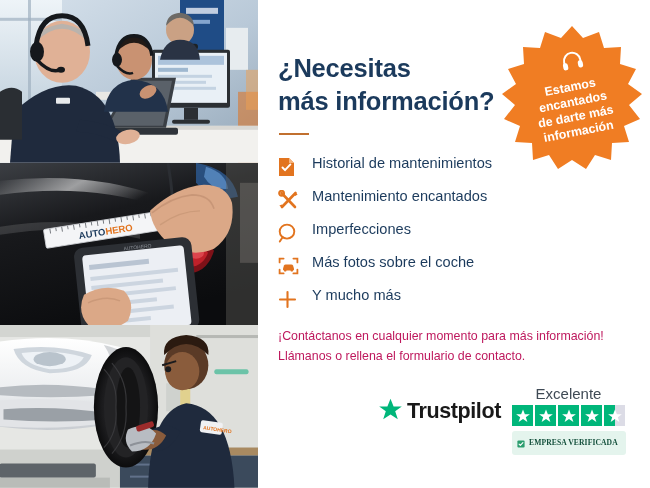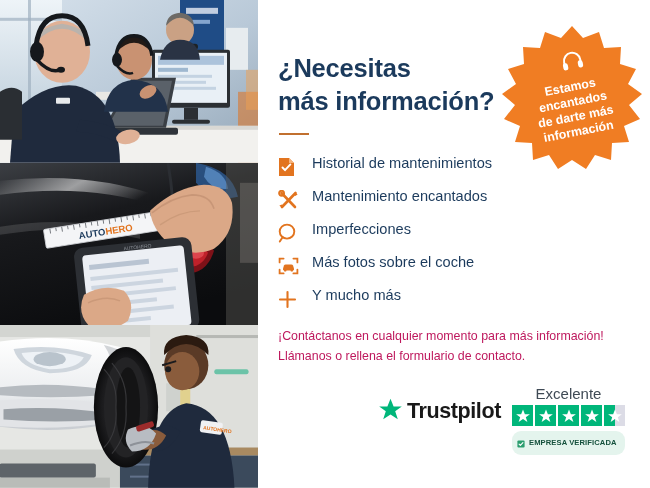--- a/index.html
+++ b/index.html
@@ -225,22 +225,23 @@
     width: 15px;
     height: 15px;
   }
   .tp-verified {
     margin-top: 5px;
     margin-left: 6px;
     display: inline-flex;
     align-items: center;
     gap: 4px;
     background: #e4f4ed;
-    border-radius: 9px;
+    border-radius: 3px;
     padding: 3px 8px 3px 5px;
+    font-family: Liberation Serif, serif;
   }
   .tp-verified-label {
     font-size: 7.6px;
     font-weight: bold;
     color: #14503c;
     letter-spacing: 0.1px;
     line-height: 1;
   }
 </style>
 </head>

